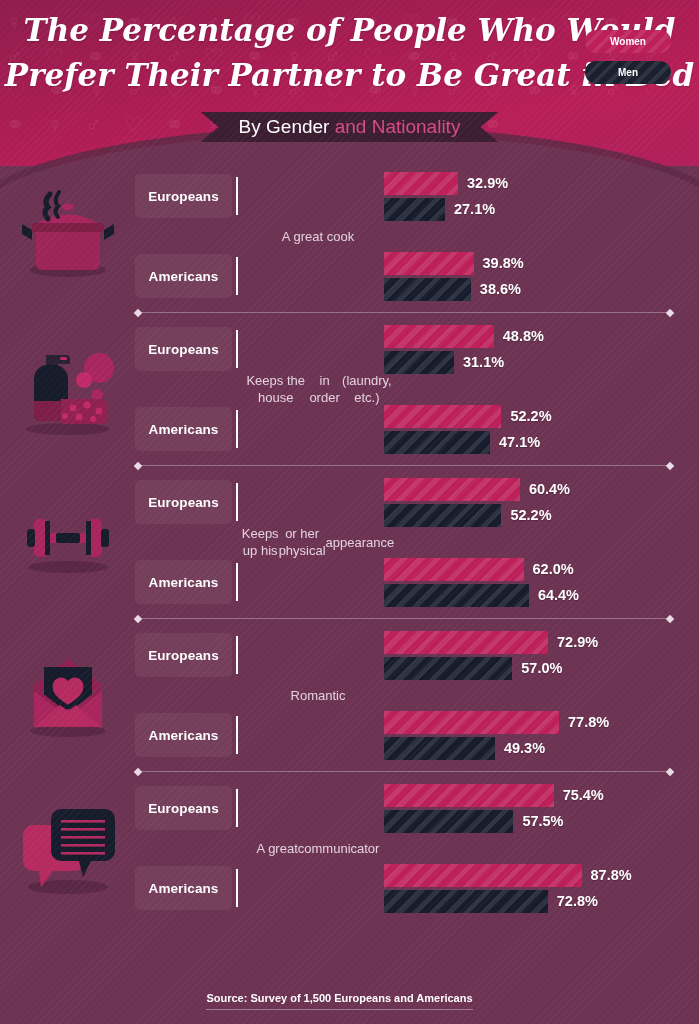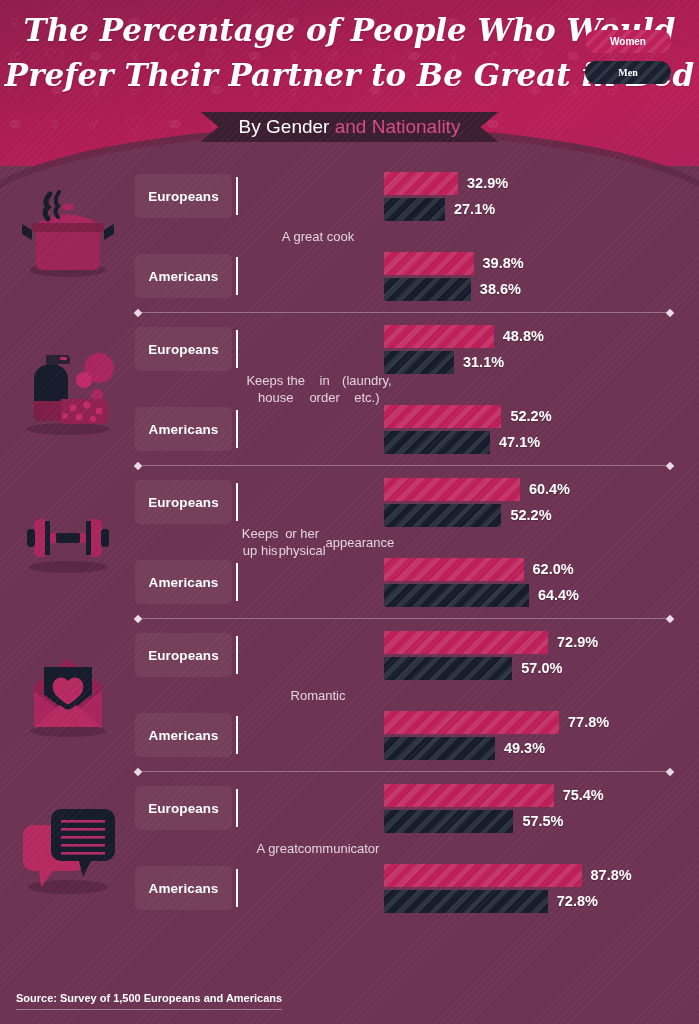--- a/index.html
+++ b/index.html
@@ -130,25 +130,25 @@
   .legend { position:absolute; right:28px; top:30px; z-index:6; }
   .legend .lg {
     width:86px; height:23px; border-radius:12px;
     display:flex; align-items:center; justify-content:center;
     color:#fff; font-size:10px; font-weight:bold; margin-bottom:8px;
     background-image:repeating-linear-gradient(135deg,
         rgba(255,255,255,0.09) 0px, rgba(255,255,255,0.09) 4px,
         rgba(255,255,255,0.0) 4px, rgba(255,255,255,0.0) 10px);
   }
   .legend .women { background-color:#bd2059; }
-  .legend .men   { background-color:#1a2030;font-family:Liberation Serif, serif; }
+  .legend .men   { background-color:#1a2030; }
 
   
   .footer {
-    position:absolute; left:16px; bottom:14px; width:667px; text-align:left; z-index:6;
+    position:absolute; left:6px; bottom:14px; width:667px; text-align:center; z-index:6;
   }
   .footer .src {
     display:inline-block; color:#ffffff; font-size:11px; font-weight:bold;
     padding-bottom:5px; border-bottom:1px solid rgba(255,255,255,0.35);
   }
   svg { display:block; overflow:visible; }
 </style>
 </head>
 <body>
 

